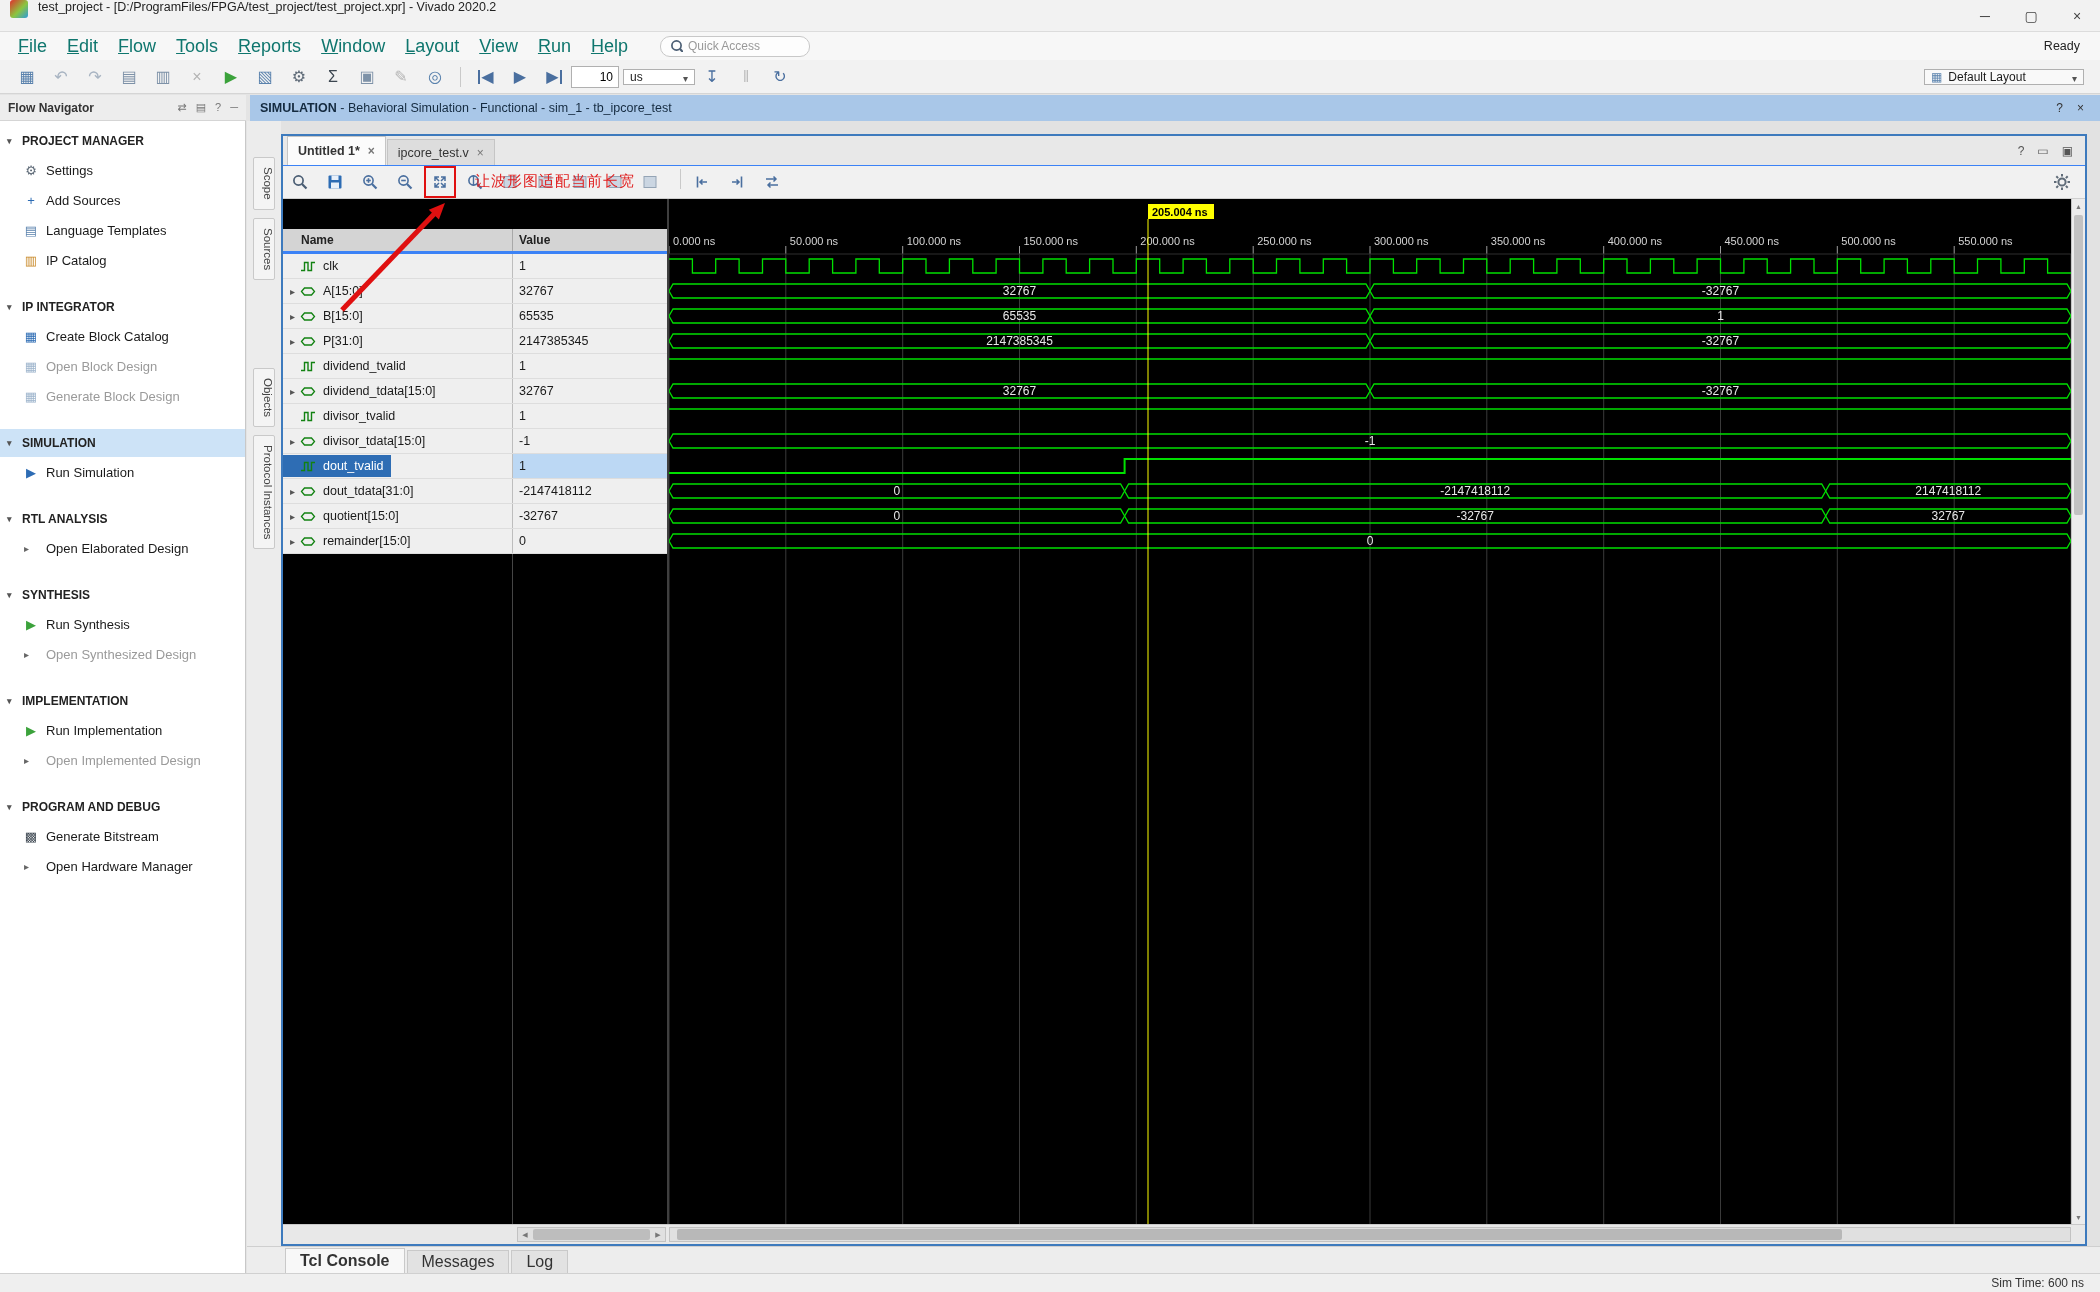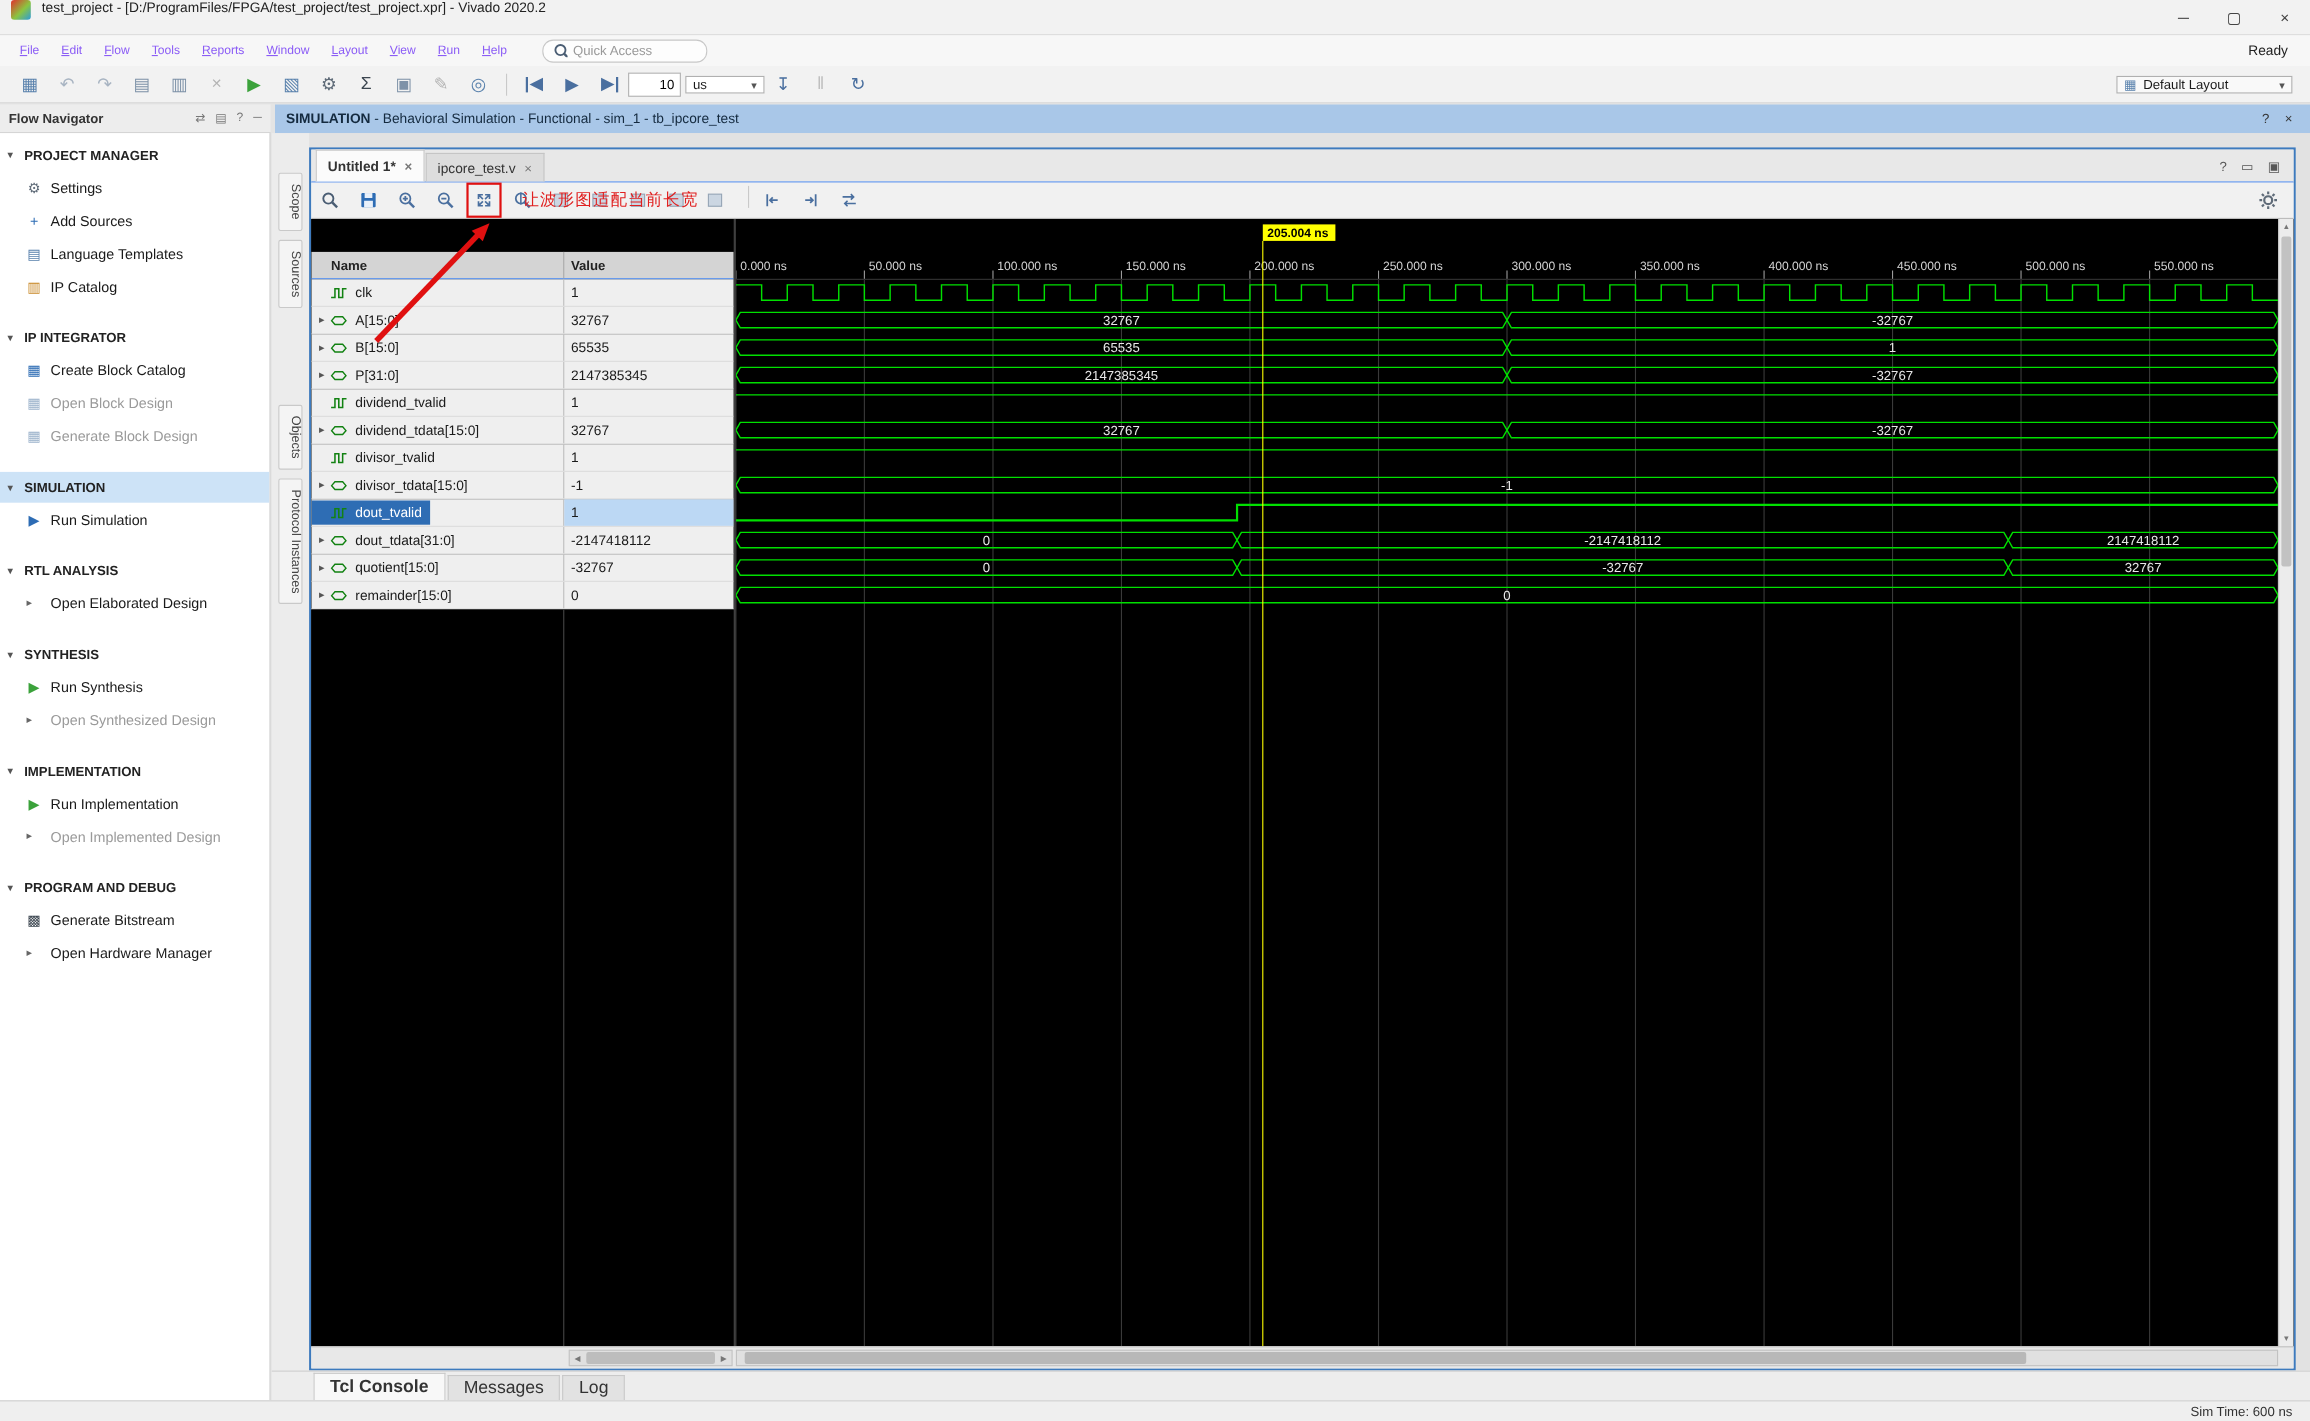--- a/index.html
+++ b/index.html
@@ -9,21 +9,21 @@
 
 
 .titlebar{position:absolute;left:0;top:0;width:2100px;height:32px;background:#F2F2F2;border-bottom:1px solid #DCDCDC;display:flex;align-items:flex-start;padding-left:10px}
 .app-icon{width:18px;height:18px;border-radius:3px;background:linear-gradient(135deg,#E0312D 0%,#8BC53F 55%,#2D9CDB 100%);margin-right:10px}
 .title-text{font-size:12.5px;color:#222}
 .winbtns{margin-left:auto;display:flex;height:32px}
 .winbtn{width:46px;height:32px;display:flex;align-items:center;justify-content:center;color:#444;font-size:14px}
 
 
 .menubar{position:absolute;left:0;top:32px;width:2100px;height:28px;background:#F7F7F7;display:flex;align-items:center;padding-left:8px}
-.menu-item{padding:0 10px;height:28px;line-height:28px;font-size:11px;color:#8b5cf6}
+.menu-item{padding:0 10px;height:28px;line-height:28px;font-size:18px;color:#0f766e}
 .qa{width:150px;height:21px;border:1px solid #C8C8C8;border-radius:10px;background:#FDFDFD;display:flex;align-items:center;gap:5px;padding:0 8px;color:#999;font-size:12px;margin-left:22px}
 .menu-status{margin-left:auto;padding-right:20px;font-size:12.5px;color:#222}
 
 
 .toolbar{position:absolute;left:0;top:60px;width:2100px;height:34px;background:#F2F2F2;border-bottom:1px solid #D5D5D5;display:flex;align-items:center;padding-left:10px}
 .tbi{width:34px;height:26px;display:flex;align-items:center;justify-content:center;font-size:16px}
 .tbi .bar-left{border-left:2px solid;padding-left:1px;line-height:14px}
 .tbi .bar-right{border-right:2px solid;padding-right:1px;line-height:14px}
 .sep{width:1px;height:20px;background:#C9C9C9;margin:0 8px}
 .time-input{width:48px;height:22px;border:1px solid #B0B0B0;background:#FFF;font-size:12px;text-align:right;padding-right:5px;font-family:"Liberation Sans",sans-serif}
@@ -69,21 +69,21 @@
 .wtoolbar{height:33px;background:#F1F1F1;border-bottom:1px solid #CFCFCF;position:relative;display:flex;align-items:center;padding-left:4px}
 .wti{width:26px;height:26px;display:flex;align-items:center;justify-content:center;margin-right:9px}
 .red-boxed{outline:2px solid #E01010;outline-offset:1px}
 .annot{position:absolute;left:192px;top:6px;font-size:15px;color:#E02020;z-index:6;white-space:nowrap;letter-spacing:1px}
 .wt-gear{margin-left:auto;margin-right:10px}
 
 
 .wcontent{position:relative;height:1025px;background:#000;overflow:hidden}
 .tablepane{position:absolute;left:0;top:0;width:384px;height:1025px;background:#000}
 .tp-strip{height:30px;background:#000}
-.tp-header{height:25px;display:flex;background:#D4D4D4;border-bottom:1px solid #3b82f6}
+.tp-header{height:25px;display:flex;background:#D4D4D4;border-bottom:3px solid #3b82f6}
 .tp-hname{width:230px;display:flex;align-items:center;padding-left:18px;font-size:12px;font-weight:bold;color:#222;border-right:1px solid #A8A8A8}
 .tp-hval{width:154px;display:flex;align-items:center;padding-left:6px;font-size:12px;font-weight:bold;color:#222}
 .tp-row{height:25px;display:flex;background:#EFEFEF;border-bottom:1px solid #DDDDDD}
 .tp-name{width:230px;border-right:1px solid #BDBDBD;display:flex;align-items:center;overflow:hidden}
 .tp-nameinner{display:flex;align-items:center;height:22px;padding:0 8px 0 2px}
 .tp-nameinner.sel{background:#2E6DB4;color:#FFF}
 .chev{width:15px;color:#555;font-size:10px;text-align:center}
 .sigic{width:18px;display:flex;align-items:center}
 .signame{margin-left:5px;font-size:12.5px;white-space:nowrap}
 .tp-value{width:154px;display:flex;align-items:center;padding-left:6px;font-size:12.5px}

